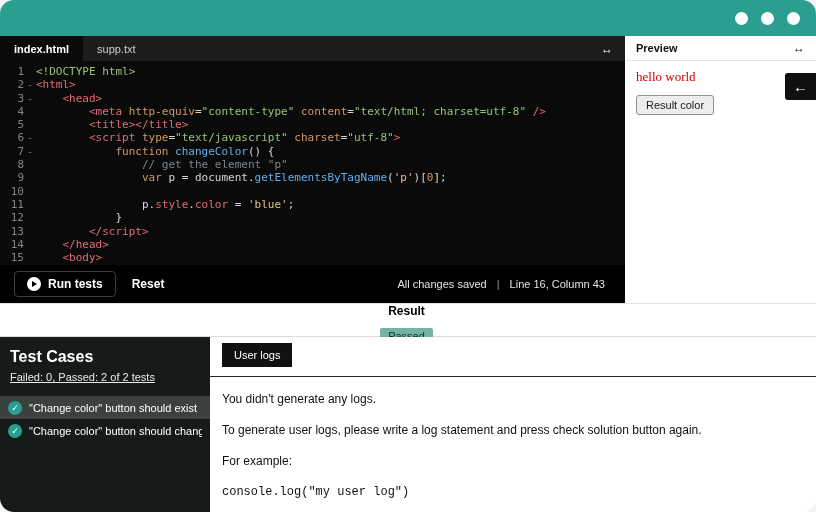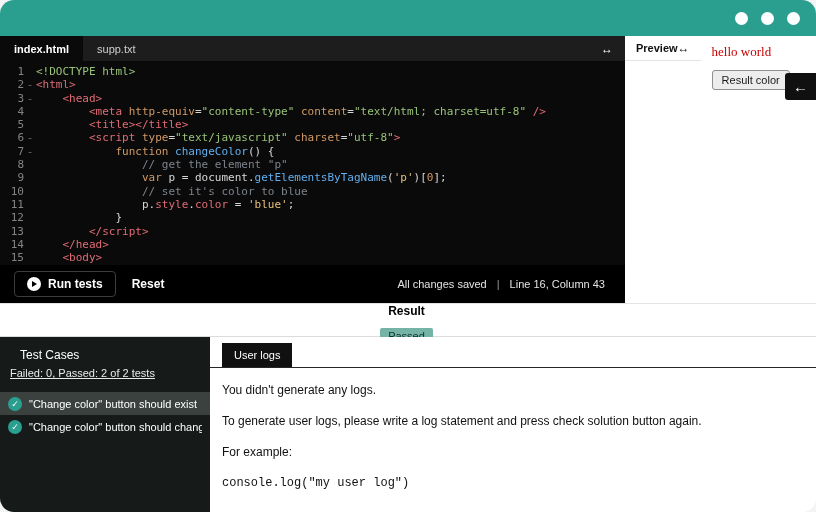--- a/index.html
+++ b/index.html
@@ -28,48 +28,48 @@
   .tok-fn{color:#61afef} .tok-cmt{color:#7d848c} .tok-prop{color:#e06c75} .tok-num{color:#d19a66}
 
   .toolbar { height:38px; background:#000; display:flex; align-items:center; gap:16px; padding:0 20px 0 14px; }
   .run-btn { display:flex; align-items:center; gap:7px; background:#000; border:1px solid #3d3d3d; border-radius:4px; color:#fff; font-weight:bold; font-size:12px; padding:5px 12px; font-family:"Liberation Sans", sans-serif; cursor:pointer; }
   .play-icon { width:14px; height:14px; border-radius:50%; background:#fff; position:relative; }
   .play-icon::after { content:""; position:absolute; left:5px; top:3.5px; border-left:5px solid #000; border-top:3.5px solid transparent; border-bottom:3.5px solid transparent; }
   .reset-btn { background:transparent; border:none; color:#fff; font-weight:bold; font-size:12px; font-family:"Liberation Sans", sans-serif; cursor:pointer; }
   .status { margin-left:auto; display:flex; align-items:flex-start; gap:10px; font-size:11px; color:#e3e3e3; }
   .status .sep { color:#9a9a9a; }
 
-  .preview-col { flex:1; display:flex; flex-direction:row; background:#fff; }
+  .preview-col { flex:1; display:flex; flex-direction:column; background:#fff; }
   .preview-header { height:25px; border-bottom:1px solid #e3e3e3; display:flex; align-items:center; padding:0 11px; font-size:11px; font-weight:bold; color:#111; }
   .preview-expand { margin-left:auto; font-weight:normal; font-size:12px; }
   .preview-body { flex:1; padding:8px 11px; }
   .hello { font-family:"Liberation Serif", serif; color:#c90000; font-size:13px; }
   .change-btn { margin-top:10px; font-size:11px; padding:3px 9px; background:#ededed; border:1px solid #8f8f8f; border-radius:3px; color:#1a1a1a; font-family:"Liberation Sans", sans-serif; cursor:pointer; }
 
   .collapse-handle { position:absolute; top:73px; right:0; width:31px; height:27px; background:#101010; color:#fff; display:flex; align-items:center; justify-content:center; font-size:15px; border-radius:3px 0 0 3px; cursor:pointer; }
 
   
   .result-bar { height:34px; background:#fff; border-top:1px solid #e3e3e3; border-bottom:1px solid #dcdcdc; display:flex; align-items:center; gap:10px; padding:0 14px 0 11px;flex-direction:column; }
   .result-title { font-weight:bold; font-size:12px; color:#000; }
   .badge { background:#74b3a6; color:#0e2f2a; font-size:11px; padding:2px 8px; border-radius:2px; }
   .result-collapse { margin-left:auto; font-size:14px; color:#000; cursor:pointer; }
 
   
   .bottom { display:flex; height:175px; }
   .tests-panel { width:210px; flex:none; background:#161b1a; color:#fff; padding-top:11px; overflow:hidden; }
-  .tests-title { font-size:12px; font-weight:normal; padding:0 20px; }
+  .tests-title { font-size:16px; font-weight:bold; padding:0 10px; }
   .tests-summary { font-size:11px; padding:5px 10px 0; color:#eaeaea;text-decoration:underline; }
   .tests-list { margin-top:13px; }
   .test-row { display:flex; align-items:center; gap:7px; height:23px; padding:0 8px; white-space:nowrap; overflow:hidden; font-size:11px; cursor:pointer; }
   .test-row.selected { background:#3a413e; }
   .check { width:14px; height:14px; flex:none; border-radius:50%; background:#2a9e8f; color:#fff; font-size:9px; display:flex; align-items:center; justify-content:center; }
   .test-label { overflow:hidden; white-space:nowrap; }
 
   .logs-panel { flex:1; background:#fff; display:flex; flex-direction:column; overflow:hidden; }
-  .logs-tabs { padding:6px 12px 0; border-bottom:1px solid #262626; display:flex; }
+  .logs-tabs { padding:6px 12px 9px; border-bottom:1px solid #262626; display:flex; }
   .logs-tab { background:#111; color:#fff; font-size:11px; padding:6px 12px; cursor:pointer; }
   .logs-body { padding:15px 12px; font-size:12px; color:#111; }
   .logs-body p { margin-bottom:17px; }
   .logs-code { font-family:"Liberation Mono", monospace; font-size:12px; }
 </style>
 </head>
 <body>
 
 <div class="window">
 
@@ -90,21 +90,21 @@
         <div>
             <div class="code-line"><span class="ln">1</span><span class="fold"></span><span class="code-text"><span class="tok-str">&lt;!DOCTYPE html&gt;</span></span></div>
             <div class="code-line"><span class="ln">2</span><span class="fold">-</span><span class="code-text"><span class="tok-tag">&lt;html&gt;</span></span></div>
             <div class="code-line"><span class="ln">3</span><span class="fold">-</span><span class="code-text"><span class="tok-tag">    &lt;head&gt;</span></span></div>
             <div class="code-line"><span class="ln">4</span><span class="fold"></span><span class="code-text"><span class="tok-plain">        </span><span class="tok-tag">&lt;meta </span><span class="tok-attr">http-equiv</span><span class="tok-plain">=</span><span class="tok-str">"content-type"</span><span class="tok-plain"> </span><span class="tok-attr">content</span><span class="tok-plain">=</span><span class="tok-str">"text/html; charset=utf-8"</span><span class="tok-tag"> /&gt;</span></span></div>
             <div class="code-line"><span class="ln">5</span><span class="fold"></span><span class="code-text"><span class="tok-plain">        </span><span class="tok-tag">&lt;title&gt;&lt;/title&gt;</span></span></div>
             <div class="code-line"><span class="ln">6</span><span class="fold">-</span><span class="code-text"><span class="tok-plain">        </span><span class="tok-tag">&lt;script </span><span class="tok-attr">type</span><span class="tok-plain">=</span><span class="tok-str">"text/javascript"</span><span class="tok-plain"> </span><span class="tok-attr">charset</span><span class="tok-plain">=</span><span class="tok-str">"utf-8"</span><span class="tok-tag">&gt;</span></span></div>
             <div class="code-line"><span class="ln">7</span><span class="fold">-</span><span class="code-text"><span class="tok-plain">            </span><span class="tok-kw">function</span><span class="tok-plain"> </span><span class="tok-fn">changeColor</span><span class="tok-plain">() {</span></span></div>
             <div class="code-line"><span class="ln">8</span><span class="fold"></span><span class="code-text"><span class="tok-plain">                </span><span class="tok-cmt">// get the element "p"</span></span></div>
             <div class="code-line"><span class="ln">9</span><span class="fold"></span><span class="code-text"><span class="tok-plain">                </span><span class="tok-kw">var</span><span class="tok-plain"> p = document.</span><span class="tok-fn">getElementsByTagName</span><span class="tok-plain">(</span><span class="tok-jstr">'p'</span><span class="tok-plain">)[</span><span class="tok-num">0</span><span class="tok-plain">];</span></span></div>
-            <div class="code-line"><span class="ln">10</span><span class="fold"></span><span class="code-text"><span class="tok-plain">                </span><span class="tok-cmt">// set it's color to blue</span></span></div>
+            <div class="code-line"><span class="ln">10</span><span class="fold"></span></div>
             <div class="code-line"><span class="ln">11</span><span class="fold"></span><span class="code-text"><span class="tok-plain">                p.</span><span class="tok-prop">style</span><span class="tok-plain">.</span><span class="tok-prop">color</span><span class="tok-plain"> = </span><span class="tok-jstr">'blue'</span><span class="tok-plain">;</span></span></div>
             <div class="code-line"><span class="ln">12</span><span class="fold"></span><span class="code-text"><span class="tok-plain">            }</span></span></div>
             <div class="code-line"><span class="ln">13</span><span class="fold"></span><span class="code-text"><span class="tok-tag">        &lt;/script&gt;</span></span></div>
             <div class="code-line"><span class="ln">14</span><span class="fold"></span><span class="code-text"><span class="tok-tag">    &lt;/head&gt;</span></span></div>
             <div class="code-line"><span class="ln">15</span><span class="fold"></span><span class="code-text"><span class="tok-tag">    &lt;body&gt;</span></span></div>
           </div>
       </div>
       <div class="toolbar">
         <button class="run-btn">
           <span class="play-icon"></span>

